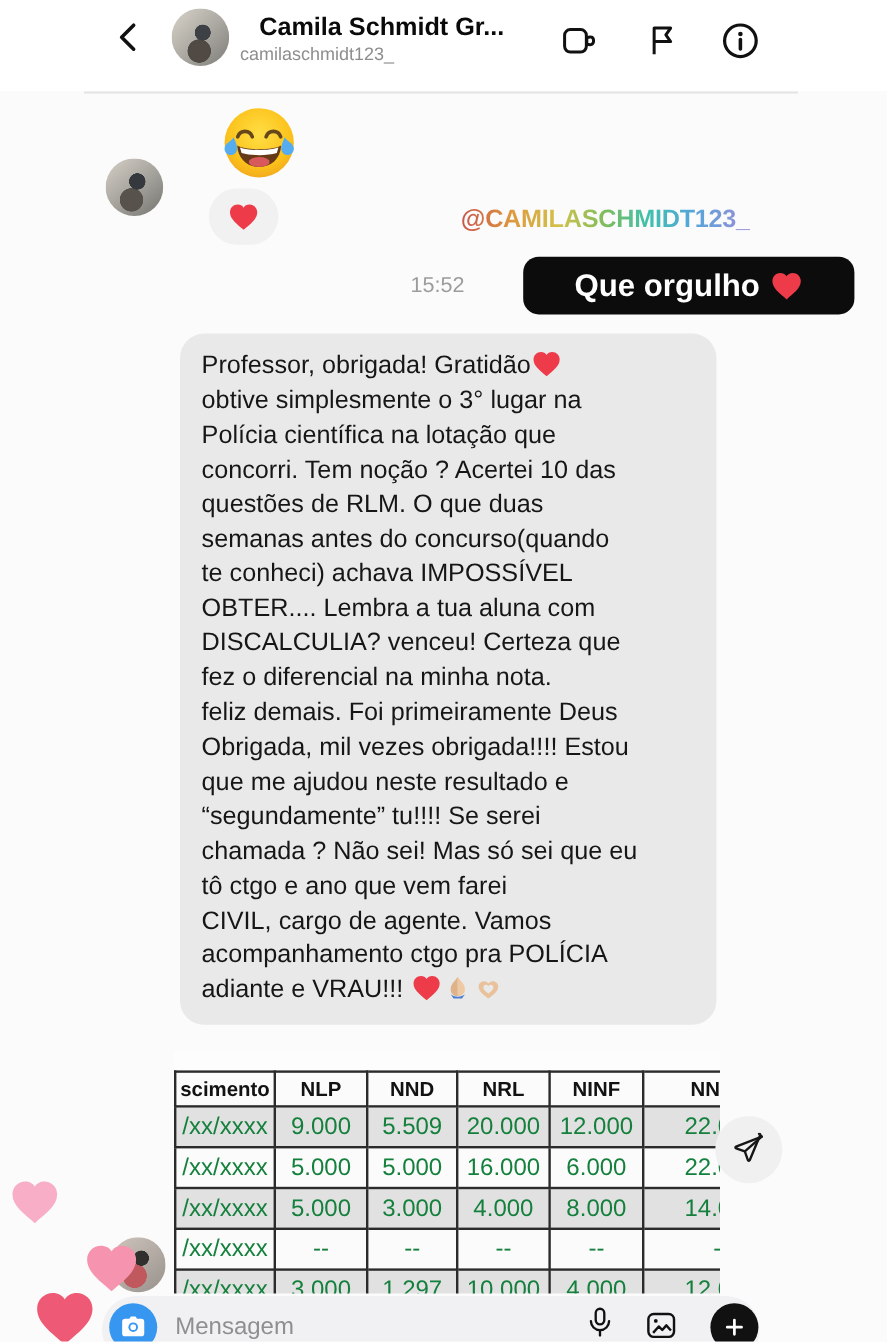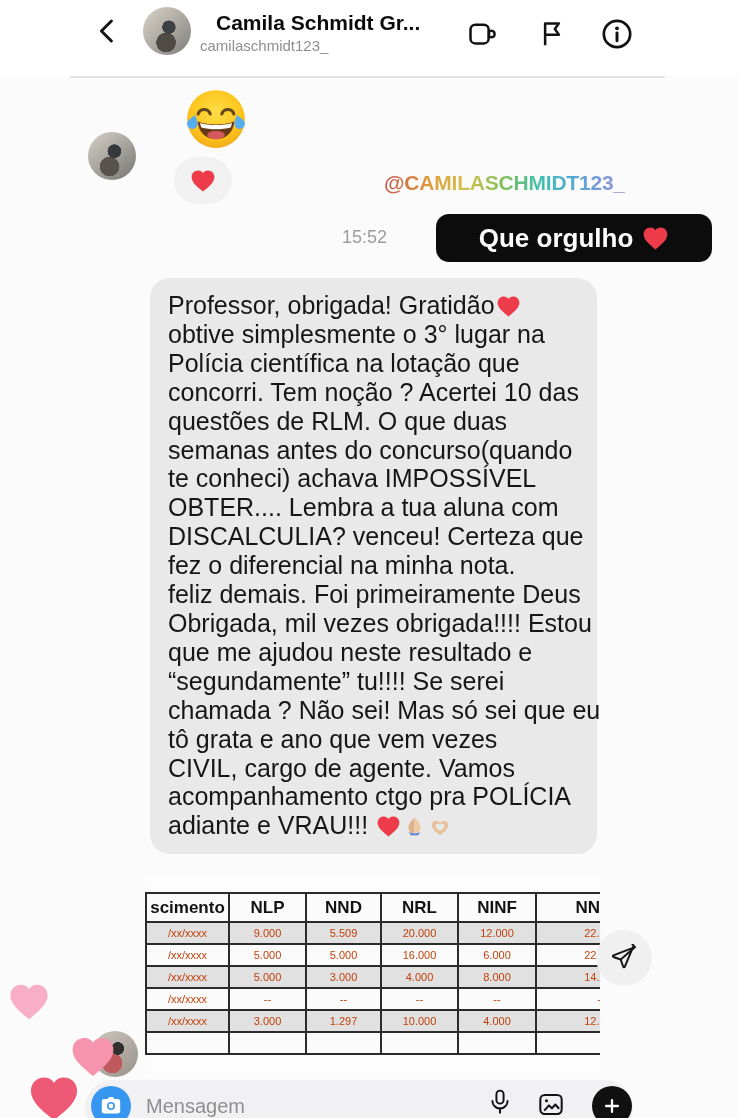--- a/index.html
+++ b/index.html
@@ -40,30 +40,30 @@
     background-image:linear-gradient(90deg,#c9544b 0%,#dd9a3e 18%,#d2c24a 34%,#7cbd5c 50%,#3fc0ae 65%,#55a6da 80%,#9b8dd6 100%);
     -webkit-background-clip:text; background-clip:text; -webkit-text-fill-color:transparent; white-space:nowrap; }
   .timestamp { position:absolute; left:342px; top:227px; font-size:18px; color:#9c9c9c;text-align:right; }
   .story-bubble { position:absolute; left:418px; top:214px; width:276px; height:48px; background:#0c0c0c;
     border-radius:13px; display:flex; align-items:center; justify-content:center; gap:9px;margin-left:18px; }
   .story-bubble span { color:#fff; font-size:26px; font-weight:bold; white-space:nowrap; }
 
   
   .msg-bubble { position:absolute; left:150px; top:278px; width:447px; background:#e9e9e9;
     border-radius:20px; padding:13px 0 14px 18px; }
-  .msg-line { font-size:25px; line-height:28.9px; color:#161616; white-space:nowrap; }
+  .msg-line { font-size:21px; line-height:28.9px; color:#161616; white-space:nowrap; }
   .msg-line svg { display:inline-block; vertical-align:-4px; margin:0 1px; }
 
   
   .table-wrap { position:absolute; left:145px; top:876px; width:455px; height:202px; overflow:hidden;
     background:#fdfdfd; }
   table { border-collapse:collapse; table-layout:fixed; width:520px;margin-top:16px; }
   th,td { border:2px solid #2b2b2b; text-align:center; overflow:hidden; white-space:nowrap; }
   th { height:29px; font-size:17px; font-weight:bold; color:#121212; background:#fbfbfb; }
-  td { height:22px; font-size:11px; color:#c2410c; }
+  td { height:34px; font-size:20px; color:#15803d; }
   tbody tr:nth-child(odd) td { background:#e1e1e1; }
   tbody tr:nth-child(even) td { background:#fbfbfb; }
 
   
   .share-btn { position:absolute; left:596px; top:930px; width:56px; height:56px; border-radius:50%;
     background:#f0f0f1; display:flex; align-items:center; justify-content:center; cursor:pointer; }
   .floating-heart { position:absolute; z-index:3; }
   .fh1 { left:8px;  top:982px;  width:42px; height:40px; }
   .fh2 { left:70px; top:1035px; width:46px; height:44px; z-index:4; }
   .fh3 { left:28px; top:1074px; width:52px; height:50px; }
@@ -164,21 +164,21 @@
     <div class="msg-line">semanas antes do concurso(quando</div>
     <div class="msg-line">te conheci) achava IMPOSSÍVEL</div>
     <div class="msg-line">OBTER.... Lembra a tua aluna com</div>
     <div class="msg-line">DISCALCULIA? venceu! Certeza que</div>
     <div class="msg-line">fez o diferencial na minha nota.</div>
     <div class="msg-line">feliz demais. Foi primeiramente Deus</div>
     <div class="msg-line">Obrigada, mil vezes obrigada!!!! Estou</div>
     <div class="msg-line">que me ajudou neste resultado e</div>
     <div class="msg-line">“segundamente” tu!!!! Se serei</div>
     <div class="msg-line">chamada ? Não sei! Mas só sei que eu</div>
-    <div class="msg-line">tô grata e ano que vem vezes</div>
+    <div class="msg-line">tô ctgo e ano que vem farei</div>
     <div class="msg-line">CIVIL, cargo de agente. Vamos</div>
     <div class="msg-line">acompanhamento ctgo pra POLÍCIA</div>
     <div class="msg-line">adiante e VRAU!!! <svg viewBox="0 0 32 30" width="25" height="23">
         <path d="M16 28.2C9.2 22.2 1.8 17.2 1.8 9.9 1.8 5.3 5.4 1.8 9.9 1.8c2.7 0 5 1.3 6.1 3.3 1.1-2 3.4-3.3 6.1-3.3 4.5 0 8.1 3.5 8.1 8.1 0 7.3-7.4 12.3-14.2 18.3z" fill="#ee3b49"></path>
       </svg><svg viewBox="0 0 24 24" width="23" height="23">
         <path d="M12 2c-2.2 3.6-6.2 6.2-6.2 11.2 0 3.4 2.6 5.8 6.2 5.8z" fill="#dfb289"></path>
         <path d="M12 2c2.2 3.6 6.2 6.2 6.2 11.2 0 3.4-2.6 5.8-6.2 5.8z" fill="#eec9a3"></path>
         <path d="M5.8 17.3l2.5 3.7h7.4l2.5-3.7c-1.6 1.4-3.8 2.1-6.2 2.1s-4.6-.7-6.2-2.1z" fill="#4e7fd0"></path>
       </svg><svg viewBox="0 0 24 24" width="24" height="23">
         <path d="M12 21c-5-3.6-8.5-6.4-8.5-10.2C3.5 8 5.6 6 8.1 6c1.6 0 3 .8 3.9 2 .9-1.2 2.3-2 3.9-2 2.5 0 4.6 2 4.6 4.8 0 3.8-3.5 6.6-8.5 10.2z" fill="#e9c19a"></path>

